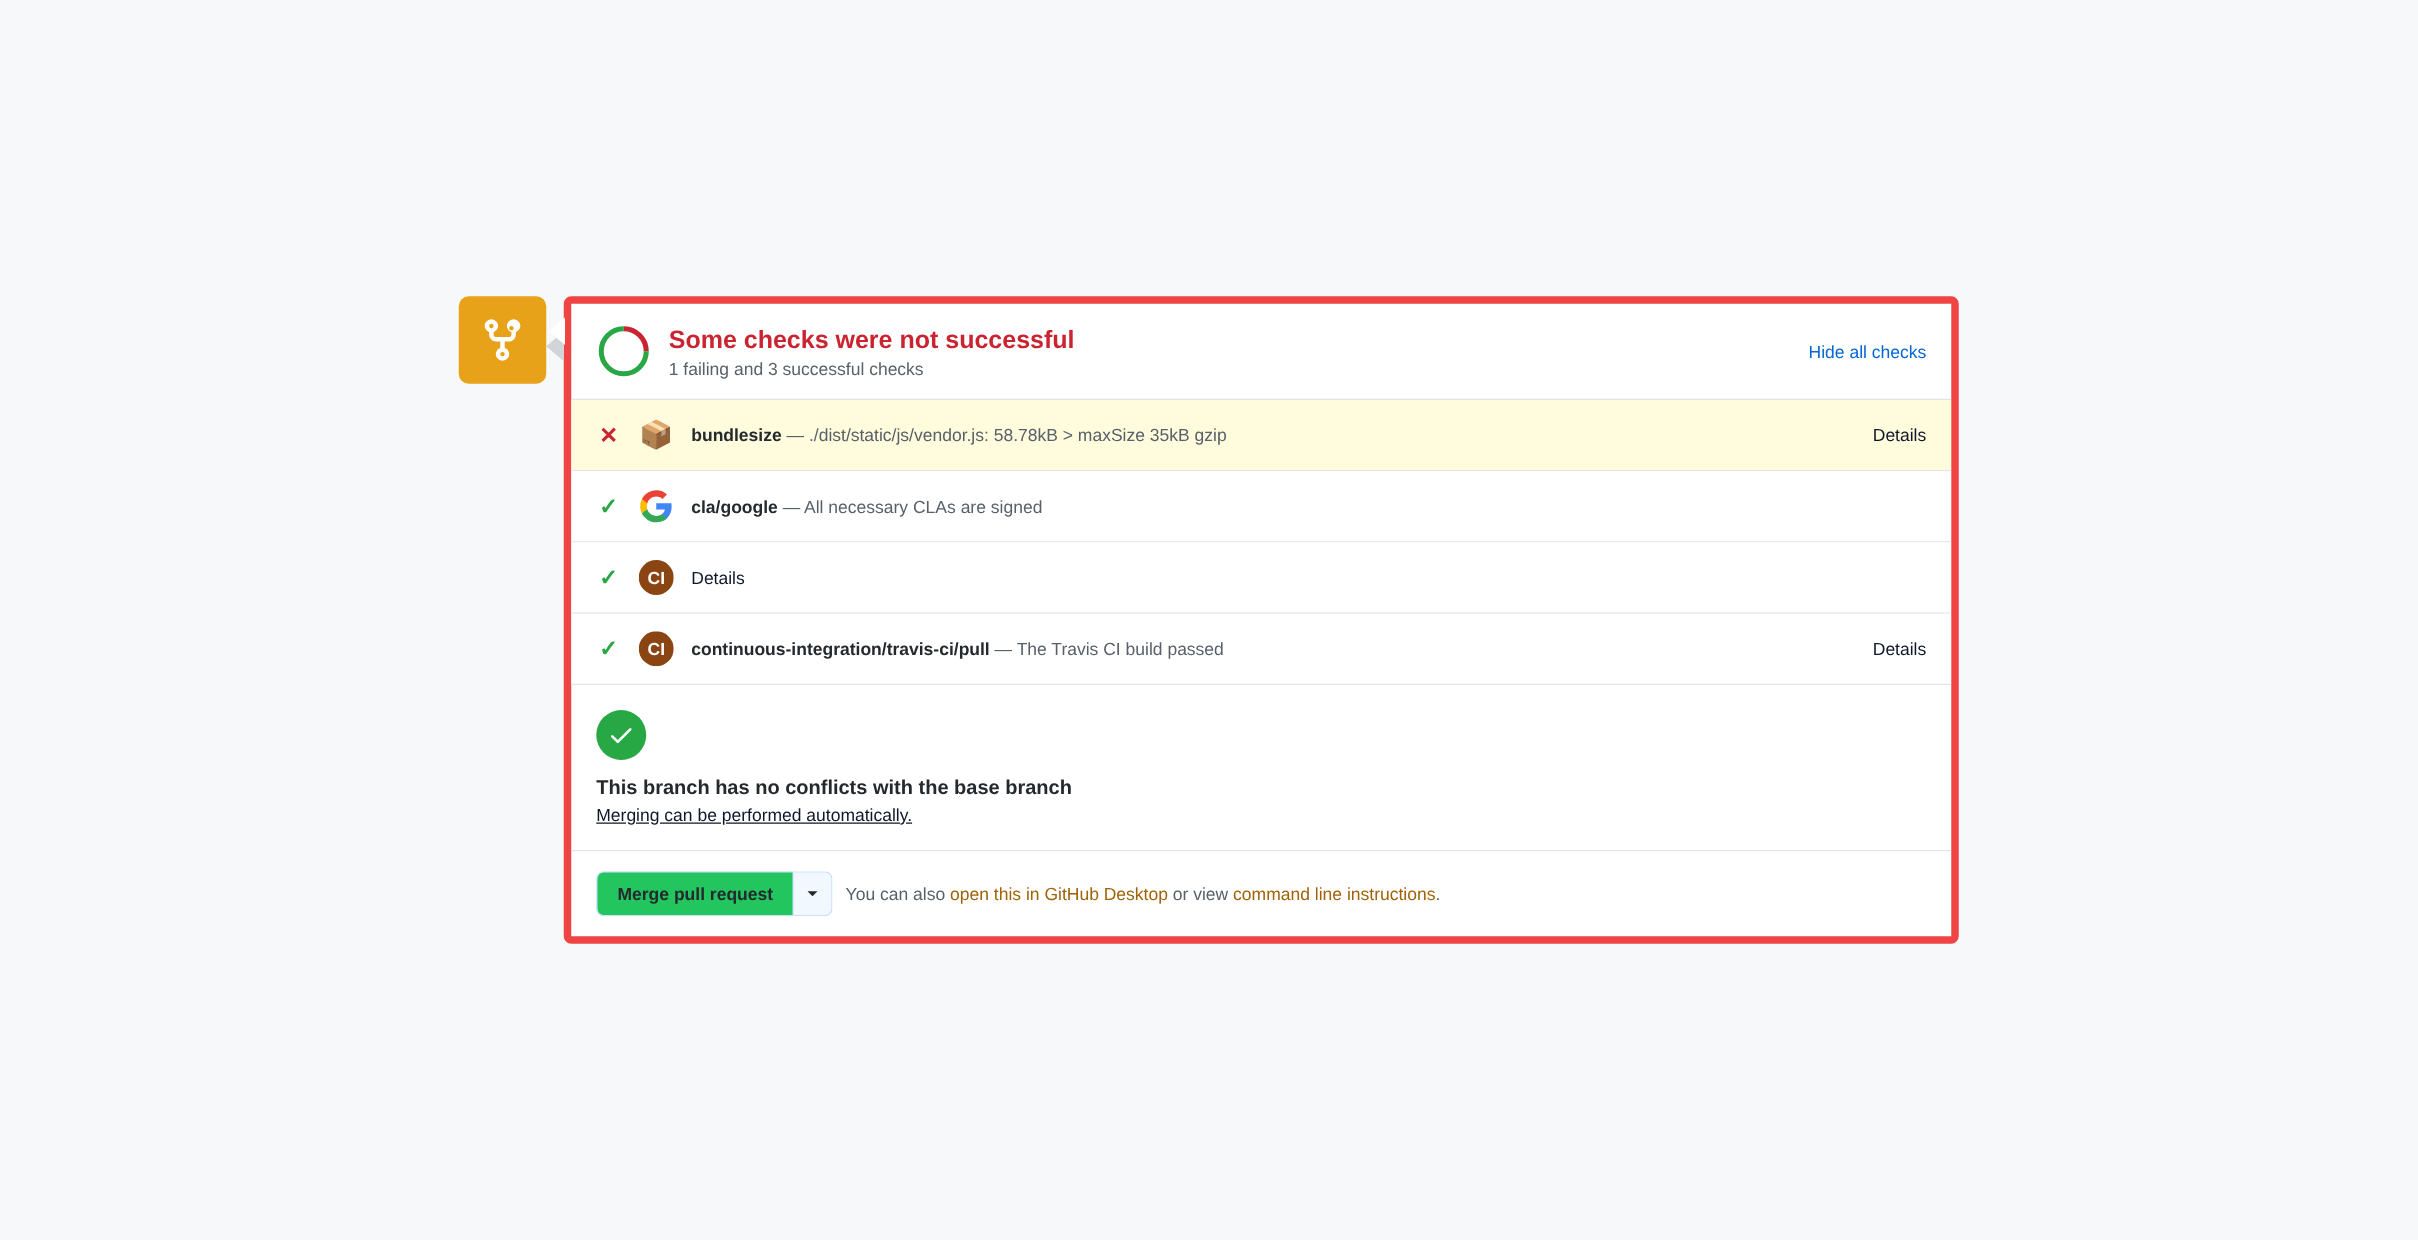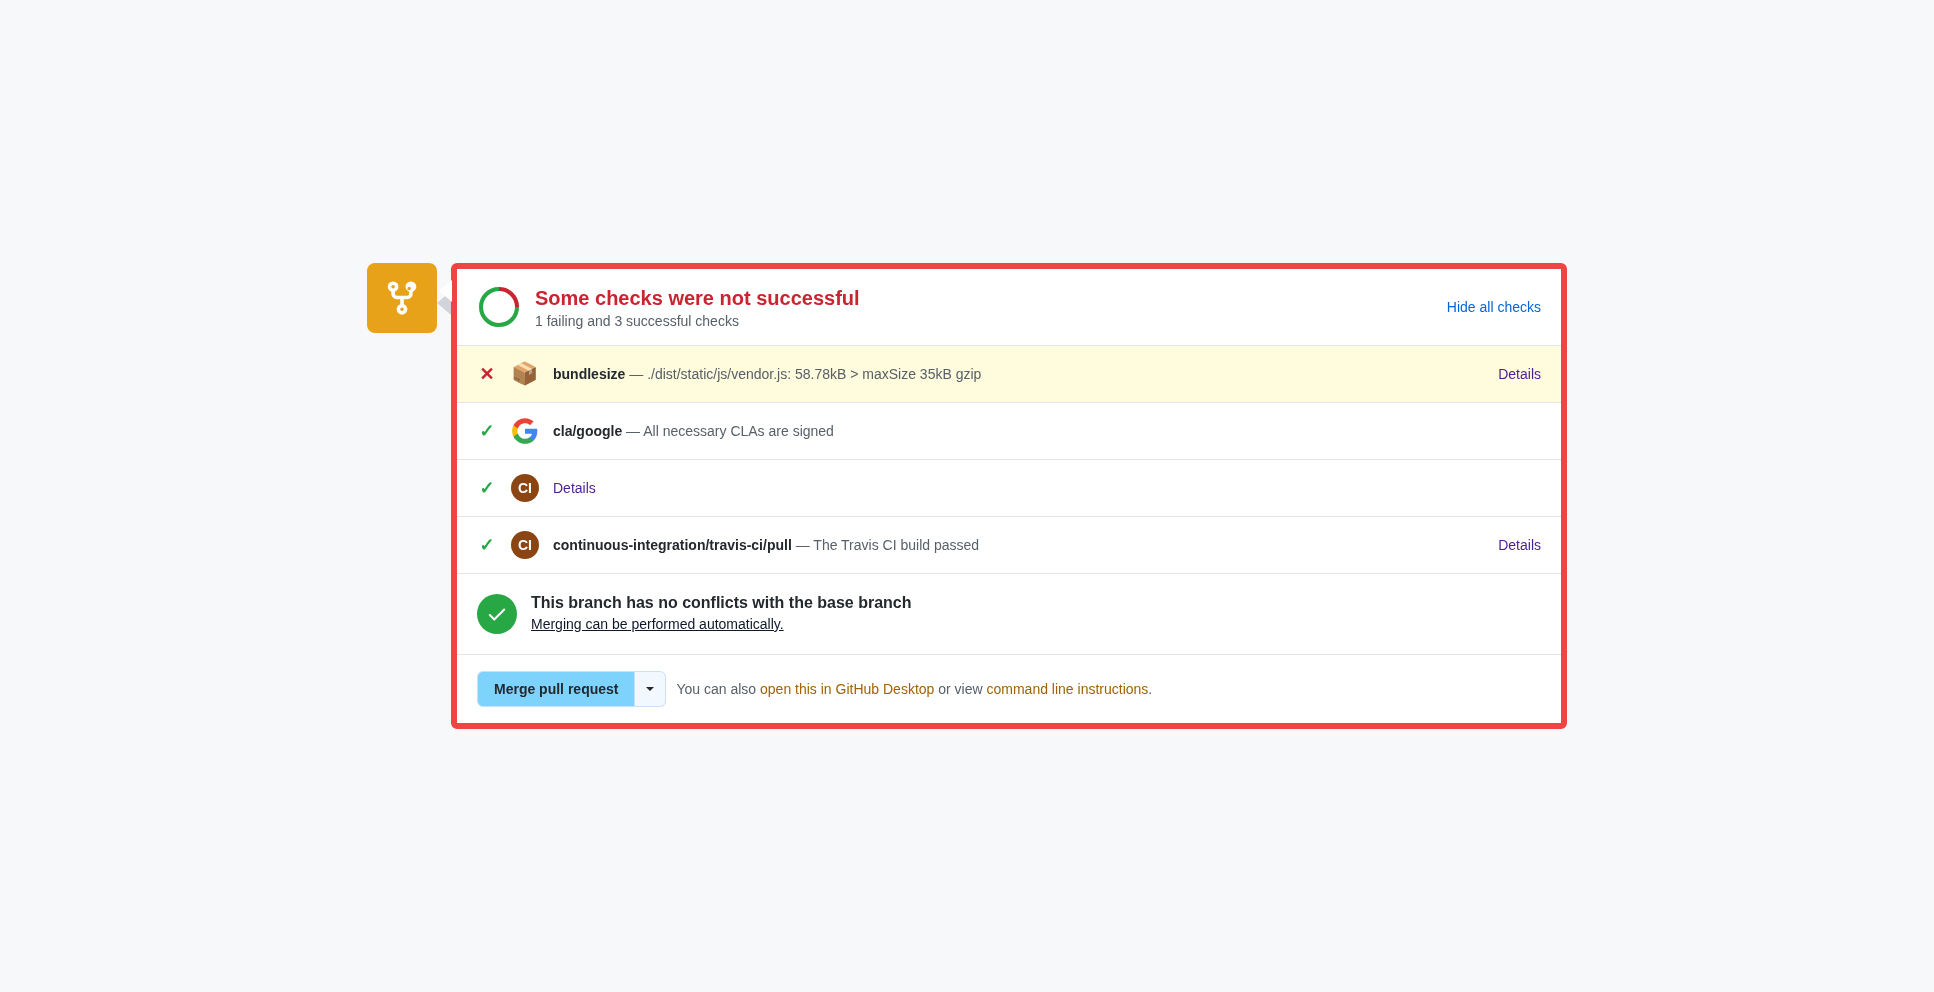--- a/index.html
+++ b/index.html
@@ -132,21 +132,21 @@
     .check-name {
       font-weight: 600;
     }
 
     .check-description {
       color: #586069;
       font-weight: 400;
     }
 
     .check-details-link {
-      color: #4c1d95;
+      color: #0f172a;
       background: none;
       border: none;
       cursor: pointer;
       font-size: 14px;
       padding: 0;
       white-space: nowrap;
     }
 
     
     .x-icon {
@@ -162,20 +162,21 @@
       font-weight: 700;
     }
 
     
     .status-section {
       display: flex;
       align-items: flex-start;
       padding: 20px 20px;
       border-bottom: 1px solid #e1e4e8;
       gap: 14px;
+      flex-direction: column;
     }
 
     .green-check-circle {
       width: 40px;
       height: 40px;
       background: #28a745;
       border-radius: 50%;
       display: flex;
       align-items: center;
       justify-content: center;
@@ -203,21 +204,21 @@
     
     .merge-section {
       padding: 16px 20px;
       display: flex;
       align-items: center;
       gap: 10px;
       flex-wrap: wrap;
     }
 
     .merge-btn {
-      background: #7dd3fc;
+      background: #22c55e;
       border: 1px solid #c8e1ff;
       color: #24292e;
       font-size: 14px;
       font-weight: 600;
       padding: 9px 16px;
       border-radius: 6px 0 0 6px;
       cursor: pointer;
     }
 
     .merge-dropdown-btn {

